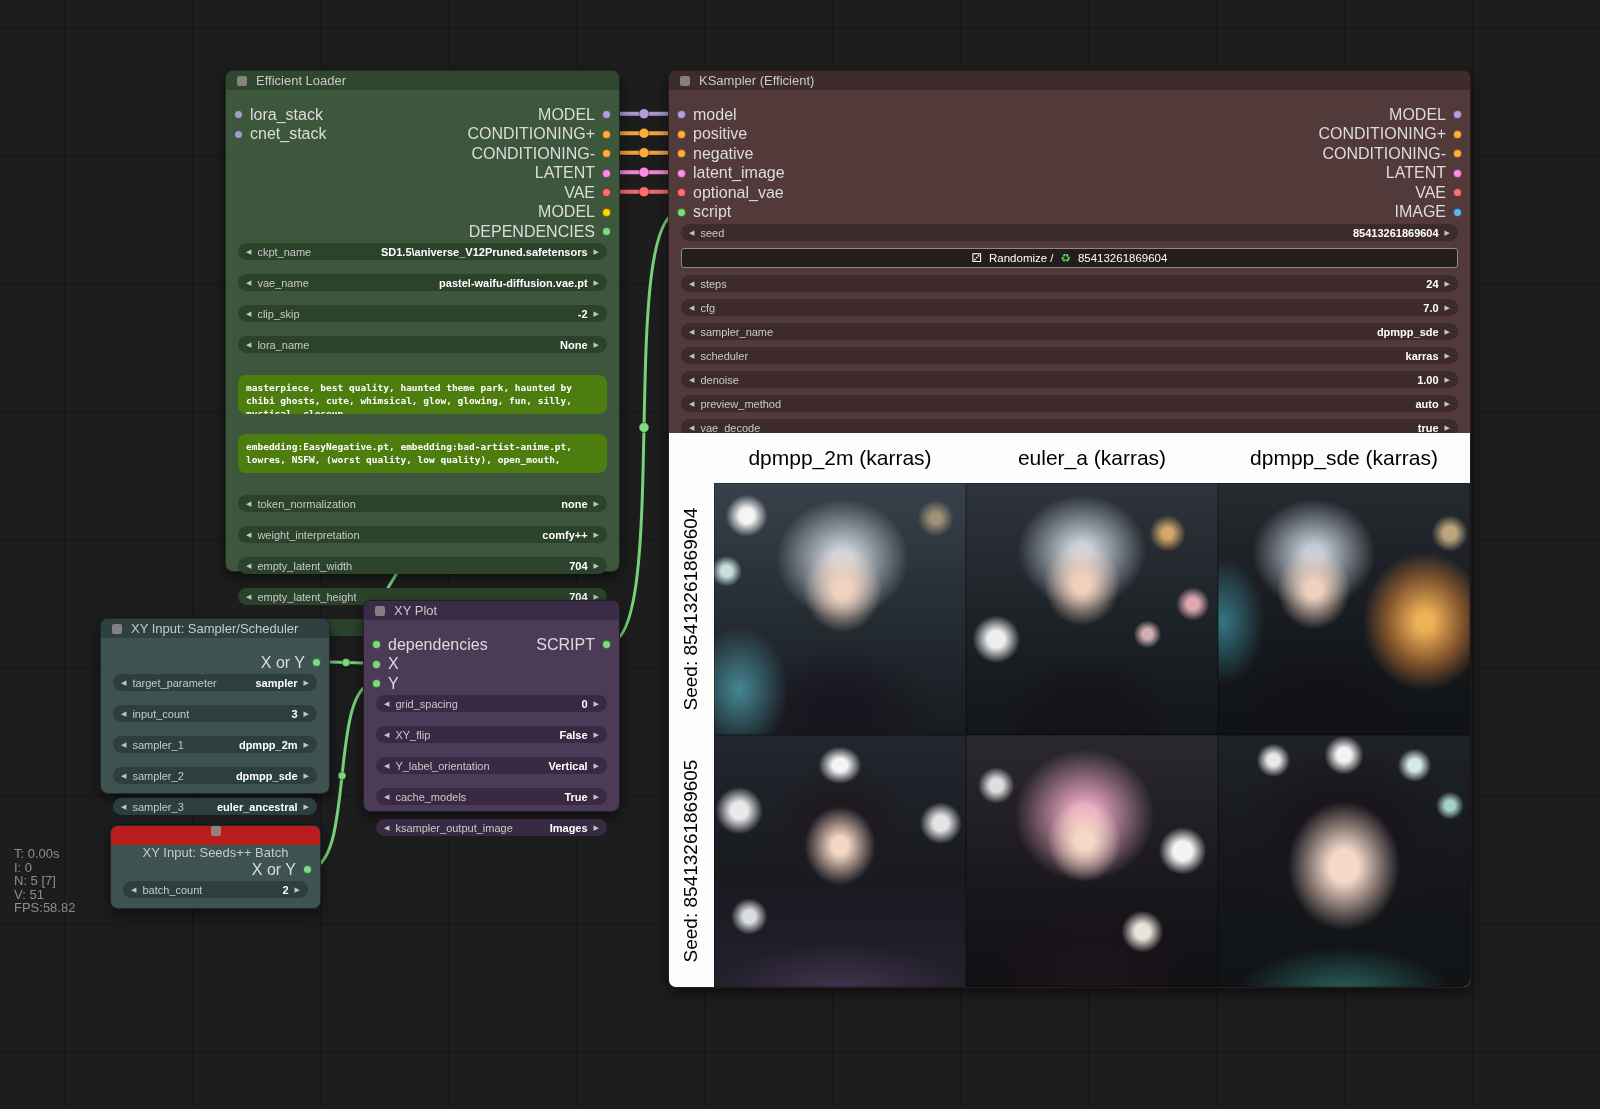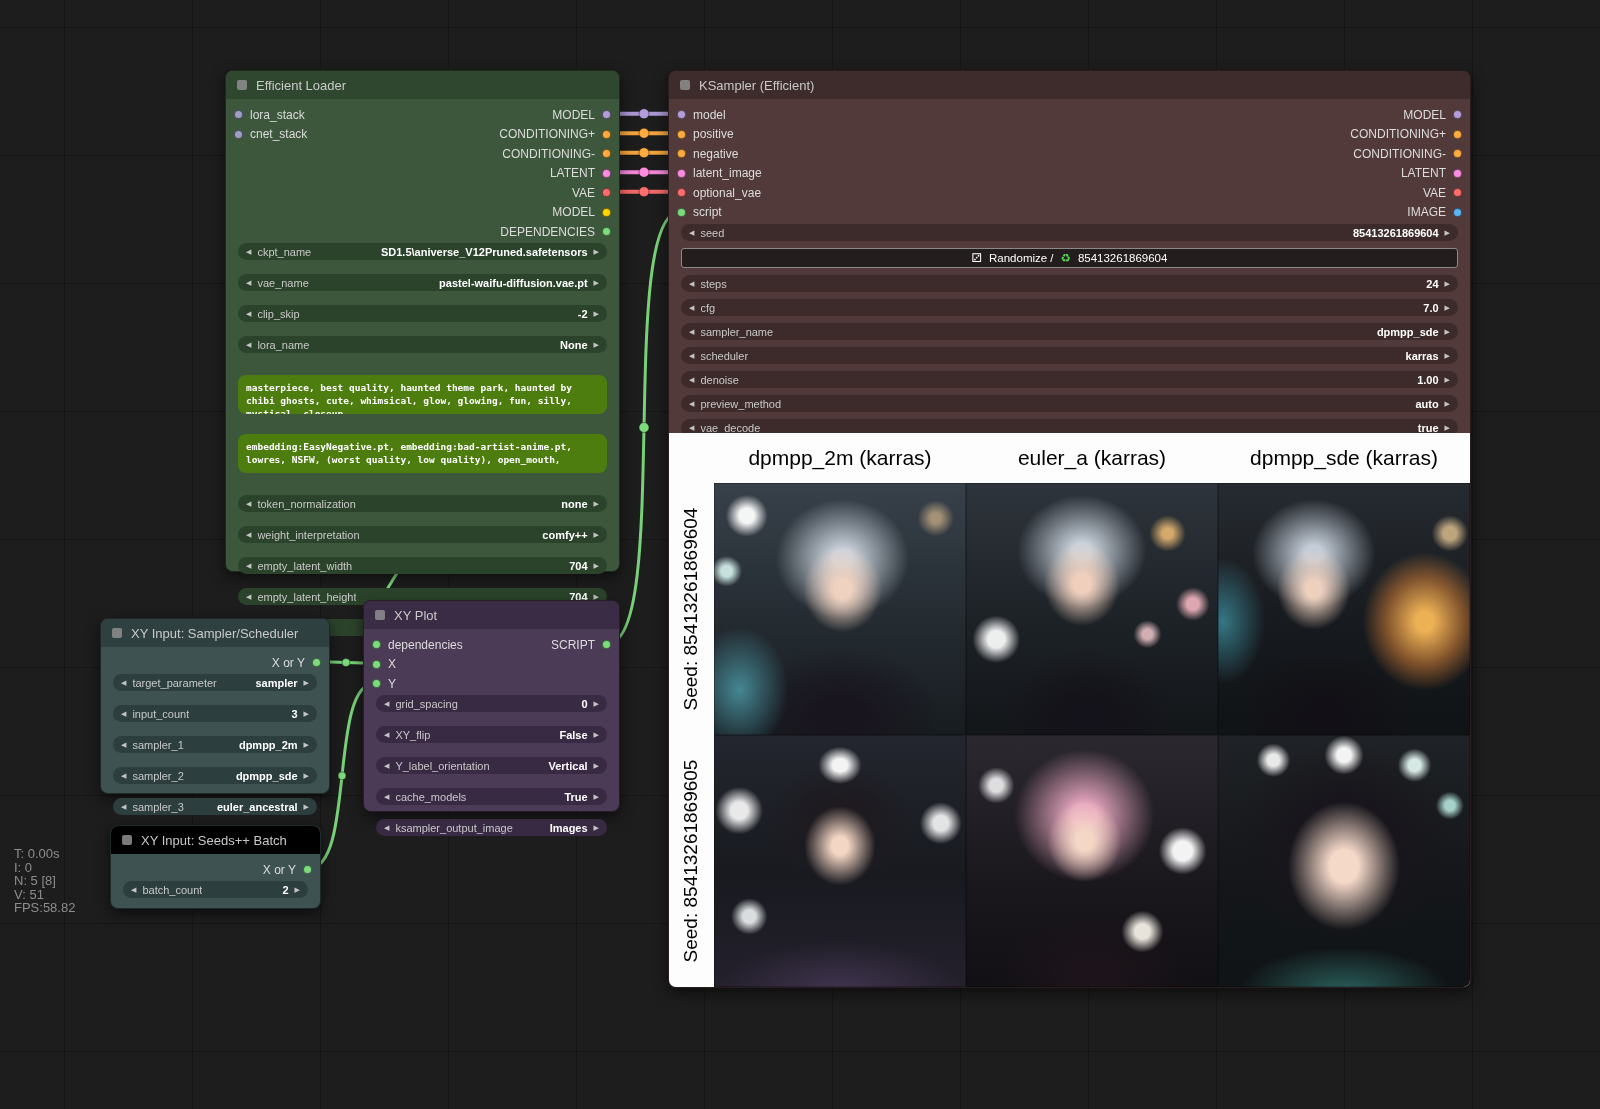--- a/index.html
+++ b/index.html
@@ -11,27 +11,27 @@
       linear-gradient(90deg, rgba(0,0,0,0.25) 1px, transparent 1px);
     background-size:128px 128px;
     background-position:64px 27px;
     font-family:"Liberation Sans", sans-serif;
     -webkit-font-smoothing:antialiased;
   }
   .wires{position:absolute;left:0;top:0;z-index:1;pointer-events:none;}
   .node{position:absolute;border-radius:8px;z-index:2;
     box-shadow:0 5px 14px rgba(0,0,0,.55);border:1px solid rgba(0,0,0,.5);
     box-sizing:border-box;}
-  .node-header{height:28px;border-radius:7px 7px 0 0;display:flex;align-items:center;
+  .node-header{height:19px;border-radius:7px 7px 0 0;display:flex;align-items:center;
     gap:9px;padding:0 11px;font-size:13px;color:#c9c9c9;}
   .collapse{width:10px;height:10px;border-radius:2px;background:#8f8f8f;opacity:.85;flex:0 0 auto;}
   .slots{position:absolute;top:34px;}
   .slots.left{left:8px;}
   .slots.right{right:8px;}
-  .srow{height:19.5px;display:flex;align-items:center;gap:7px;font-size:12px;color:#dcdcdc;}
+  .srow{height:19.5px;display:flex;align-items:center;gap:7px;font-size:16px;color:#dcdcdc;}
   .srow.out{justify-content:flex-end;}
   .dot{width:9px;height:9px;border-radius:50%;border:1px solid rgba(0,0,0,.5);box-sizing:border-box;flex:0 0 auto;}
   .dot-model{background:#b39ddb}.dot-cond{background:#ffab40}.dot-latent{background:#ff8ce1}
   .dot-vae{background:#ff6e6e}.dot-clip{background:#ffd500}.dot-green{background:#7ddb7d}
   .dot-image{background:#5db2f0}.dot-stack{background:#9e9ec4}
   .widget{height:17px;border-radius:9px;display:flex;align-items:center;padding:0 8px;
     gap:6px;font-size:11px;box-sizing:border-box;}
   .widget .arr{font-size:7px;color:#c4c4c4;line-height:1;}
   .widget .lbl{color:#c8c8c8;white-space:nowrap;overflow:hidden;}
   .widget .val{margin-left:auto;color:#fff;font-weight:600;white-space:nowrap;}
@@ -52,21 +52,21 @@
   .rnd-btn{height:18px;border-radius:3px;background:#241d1d;border:1px solid #8a8a8a;
     display:flex;align-items:center;justify-content:center;gap:7px;font-size:11.5px;color:#fff;}
   .rnd-btn .recycle{color:#58d858;}
   .rnd-btn .dice{color:#fff;font-size:12px;}
 
   
   .n-xysampler{left:100px;top:618px;width:230px;height:176px;background:#3f5252;}
   .n-xysampler .node-header{background:#2f4040;}
   .n-xysampler .widget{background:#2c3e3e;}
   .n-xyseeds{left:110px;top:825px;width:211px;height:84px;background:#3f5252;}
-  .n-xyseeds .node-header{background:#000000;}
+  .n-xyseeds .node-header{background:#b91c1c;flex-direction:column;}
   .n-xyseeds .widget{background:#2c3e3e;}
 
   
   .n-xyplot{left:363px;top:600px;width:257px;height:212px;background:#4c3b57;}
   .n-xyplot .node-header{background:#392c44;}
   .n-xyplot .widget{background:#392a44;}
 
   
   .preview{position:absolute;left:0;right:0;top:362px;bottom:0;background:#fdfdfd;
     border-radius:0 0 7px 7px;overflow:hidden;}
@@ -159,21 +159,21 @@
     <circle cx="491" cy="437" r="5" fill="#7ddb7d"></circle>
     <circle cx="644" cy="427.5" r="5" fill="#7ddb7d"></circle>
     <circle cx="346" cy="662.5" r="4" fill="#7ddb7d"></circle>
     <circle cx="342" cy="775.8" r="4" fill="#7ddb7d"></circle>
   </g>
 </svg>
 
 <div class="stats">
   <div>T: 0.00s</div>
   <div>I: 0</div>
-  <div>N: 5 [8]</div>
+  <div>N: 5 [7]</div>
   <div>V: 51</div>
   <div>FPS:58.82</div>
 </div>
 
 <div class="node n-loader">
   <div class="node-header">
     <span class="collapse"></span>
     <span>Efficient Loader</span>
   </div>
   <div class="slots left">

